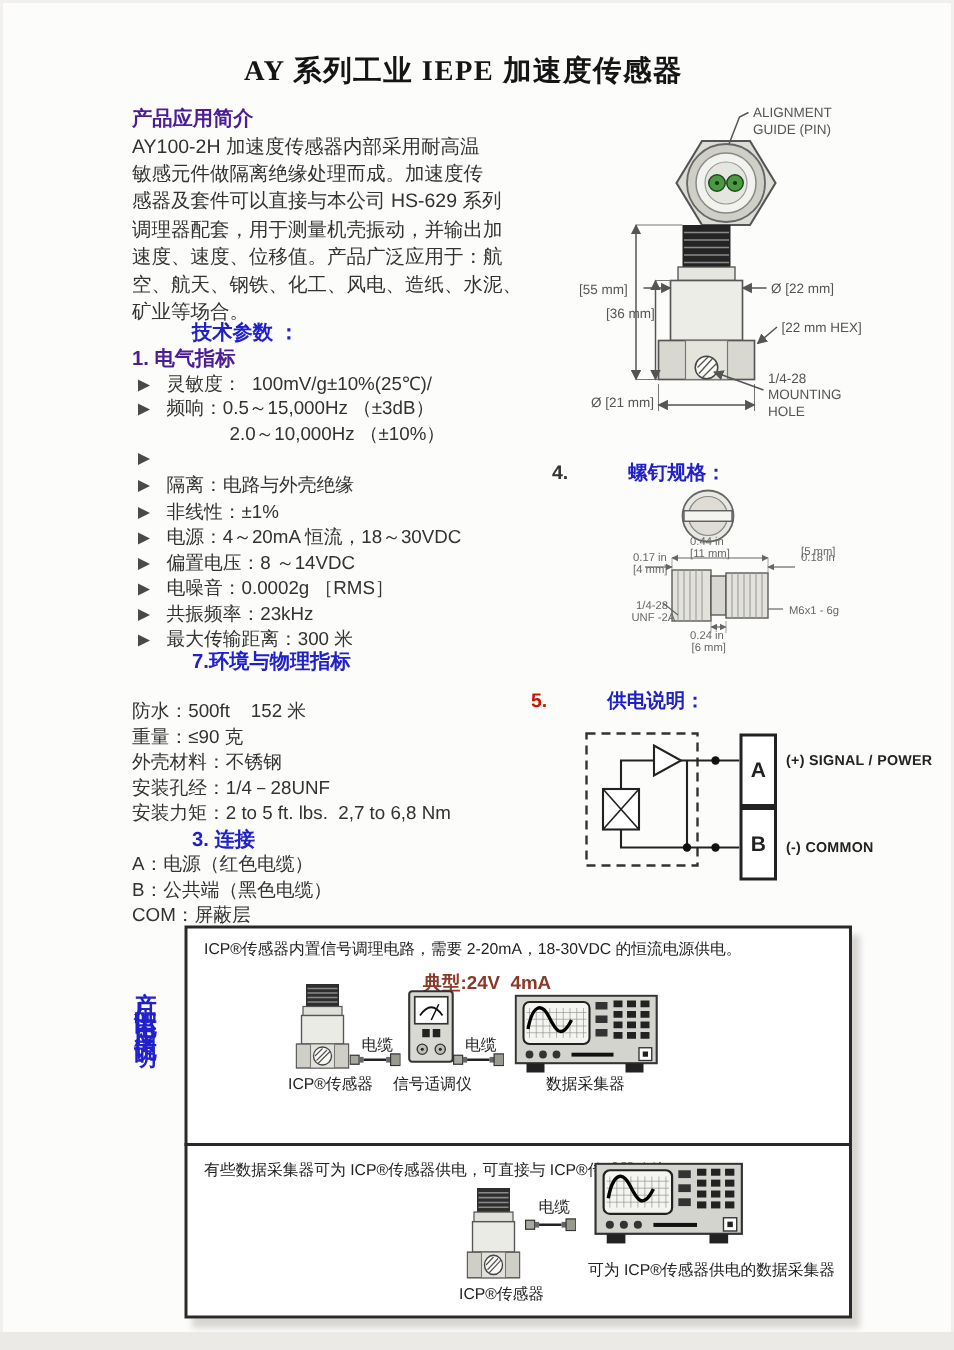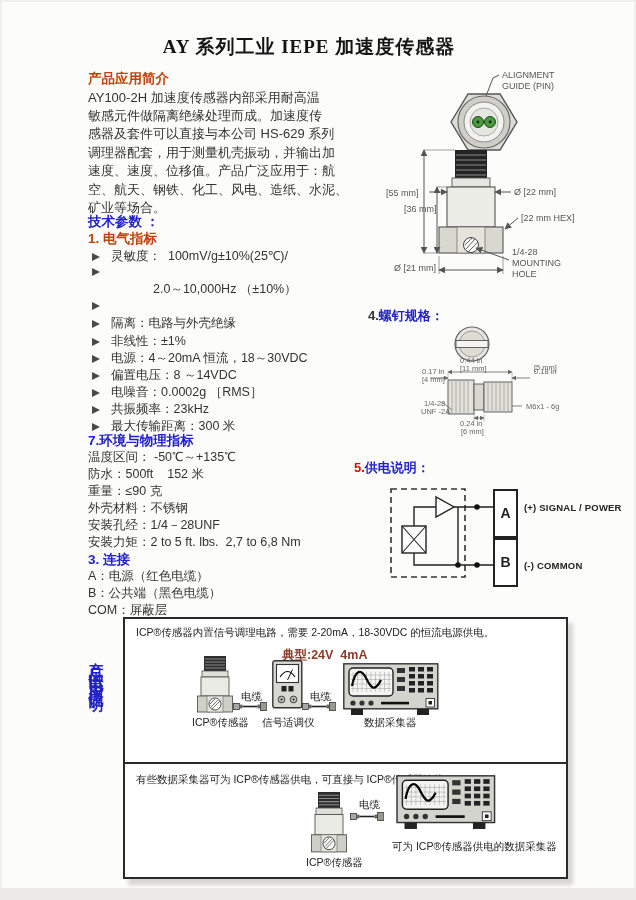--- a/index.html
+++ b/index.html
@@ -8,22 +8,22 @@
     background:#fcfcfb; overflow:hidden;
     font-family:"Liberation Sans", sans-serif; color:#3a3a3a;
     box-shadow: inset 0 0 0 2px #f1f0ee;
   }
   .t { position:absolute; white-space:pre; }
   .title {
     left:0; top:34px; width:618px; text-align:center;
     font-family:"Liberation Serif", serif; font-weight:bold;
     font-size:19px; color:#151515; letter-spacing:1px;
   }
-  .h-red  { color:#c2410c; font-weight:bold; font-size:13.5px; }
-  .h-blue { color:#2121cc; font-weight:bold; font-size:13.5px; }
+  .h-red  { color:#4c1d95; font-weight:bold; font-size:13.5px; }
+  .h-blue { color:#2121cc; font-weight:bold; font-size:13.5px;margin-left:40px; }
   .body13 { font-size:13px; color:#333; }
   .spec   { font-size:12.5px; color:#333; }
   .bullet-tri {
     display:inline-block; width:0; height:0; vertical-align:middle;
     border-left:8px solid #4a4a4a; border-top:4.5px solid transparent;
     border-bottom:4.5px solid transparent; margin-right:11px;
   }
   .dim9  { font-size:9px;  color:#555; line-height:10px; }
   .dim75 { font-size:7.5px; color:#666; line-height:8.5px; }
   .termbox {
@@ -127,33 +127,32 @@
   <div class="t body13" style="left:88px;top:125px">感器及套件可以直接与本公司 HS-629 系列</div>
   <div class="t body13" style="left:88px;top:162px">速度、速度、位移值。产品广泛应用于：航</div>
   <div class="t body13" style="left:88px;top:144px">调理器配套，用于测量机壳振动，并输出加</div>
   <div class="t body13" style="left:88px;top:181px">空、航天、钢铁、化工、风电、造纸、水泥、</div>
   <div class="t body13" style="left:88px;top:199px">矿业等场合。</div>
 
   <div class="t h-blue" style="left:88px;top:213px">技术参数 ：</div>
   <div class="t h-red" style="left:88px;top:230px">1. 电气指标</div>
 
   <div class="t spec" style="left:92px;top:247px"><span class="bullet-tri"></span><span>灵敏度：  100mV/g±10%(25℃)/</span></div>
-  <div class="t spec" style="left:92px;top:264px"><span class="bullet-tri"></span></div>
+  <div class="t spec" style="left:92px;top:264px"><span class="bullet-tri"></span><span>频响：0.5～15,000Hz （±3dB）</span></div>
   <div class="t spec" style="left:153px;top:281px"><span>2.0～10,000Hz （±10%）</span></div>
   <div class="t spec" style="left:92px;top:298px"><span class="bullet-tri"></span></div>
   <div class="t spec" style="left:92px;top:315px"><span class="bullet-tri"></span><span>隔离：电路与外壳绝缘</span></div>
   <div class="t spec" style="left:92px;top:333px"><span class="bullet-tri"></span><span>非线性：±1%</span></div>
   <div class="t spec" style="left:92px;top:350px"><span class="bullet-tri"></span><span>电源：4～20mA 恒流，18～30VDC</span></div>
   <div class="t spec" style="left:92px;top:367px"><span class="bullet-tri"></span><span>偏置电压：8 ～14VDC</span></div>
   <div class="t spec" style="left:92px;top:384px"><span class="bullet-tri"></span><span>电噪音：0.0002g ［RMS］</span></div>
   <div class="t spec" style="left:92px;top:401px"><span class="bullet-tri"></span><span>共振频率：23kHz</span></div>
   <div class="t spec" style="left:92px;top:418px"><span class="bullet-tri"></span><span>最大传输距离：300 米</span></div>
 
   <div class="t h-blue" style="left:88px;top:432px">7.环境与物理指标</div>
-  <div class="t spec" style="left:88px;top:449px">温度区间： -50℃～+135℃</div>
   <div class="t spec" style="left:88px;top:466px">防水：500ft    152 米</div>
   <div class="t spec" style="left:88px;top:483px">重量：≤90 克</div>
   <div class="t spec" style="left:88px;top:500px">外壳材料：不锈钢</div>
   <div class="t spec" style="left:88px;top:517px">安装孔经：1/4－28UNF</div>
   <div class="t spec" style="left:88px;top:534px">安装力矩：2 to 5 ft. lbs.  2,7 to 6,8 Nm</div>
 
   <div class="t h-blue" style="left:88px;top:551px">3. 连接</div>
   <div class="t spec" style="left:88px;top:568px">A：电源（红色电缆）</div>
   <div class="t spec" style="left:88px;top:585px">B：公共端（黑色电缆）</div>
   <div class="t spec" style="left:88px;top:602px">COM：屏蔽层</div>

